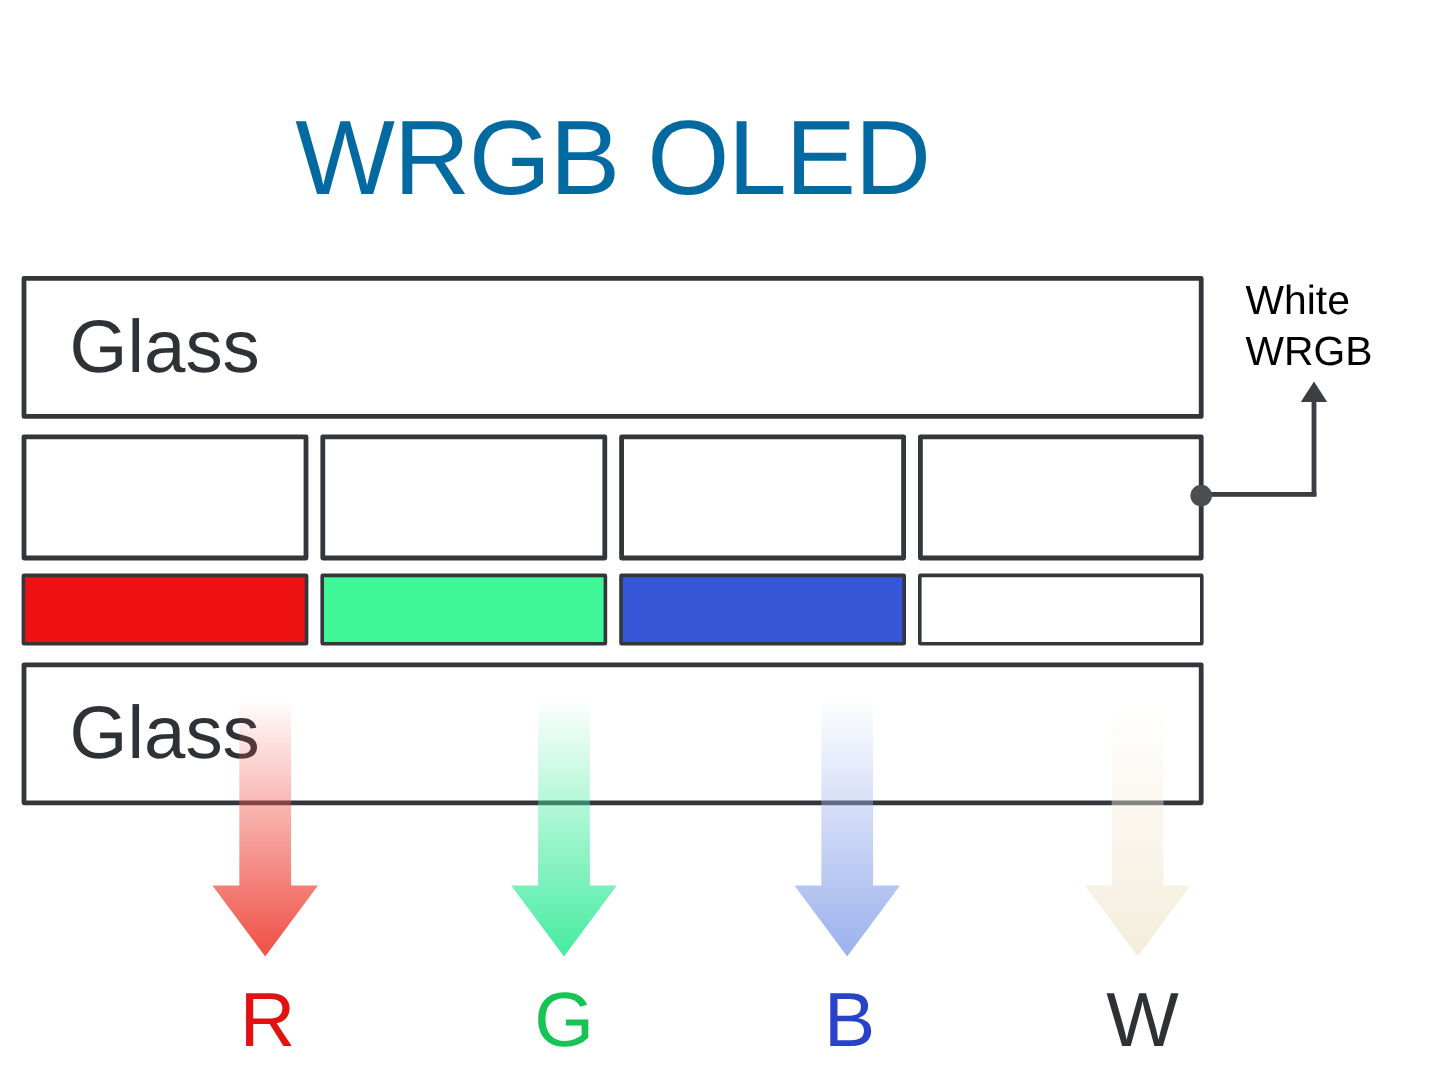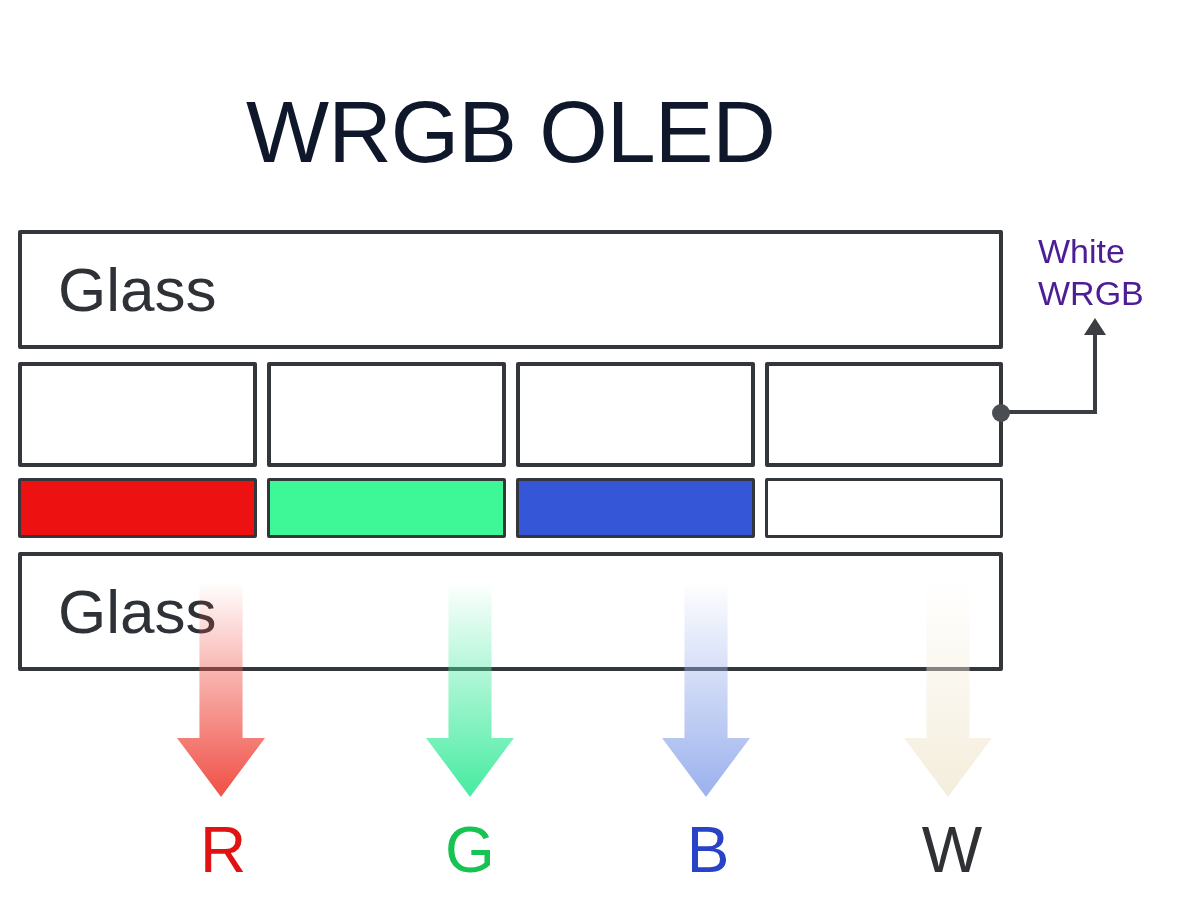--- a/index.html
+++ b/index.html
@@ -18,21 +18,21 @@
   .title {
     position: absolute;
     left: 18px;
     top: 88px;
     width: 985px;
     text-align: center;
     font-size: 88px;
     line-height: 88px;
     font-weight: 300;
     letter-spacing: -1px;
-    color: #0f172a;
+    color: #0369a1;
   }
   .box {
     position: absolute;
     box-sizing: border-box;
     border: 4px solid #33373c;
     border-radius: 2px;
     background: #ffffff;
   }
   .glass {
     left: 18px;
@@ -130,21 +130,21 @@
     border-right: 11px solid transparent;
     border-bottom: 17px solid #3a3e42;
   }
   .callout-text {
     position: absolute;
     left: 1038px;
     top: 230px;
     font-size: 34px;
     line-height: 42px;
     font-weight: 300;
-    color: #4c1d95;
+    color: #000000;
   }
 </style>
 </head>
 <body>
 
 <div class="stage">
 
   <div class="title">WRGB OLED</div>
 
   <div class="box glass glass-top">

